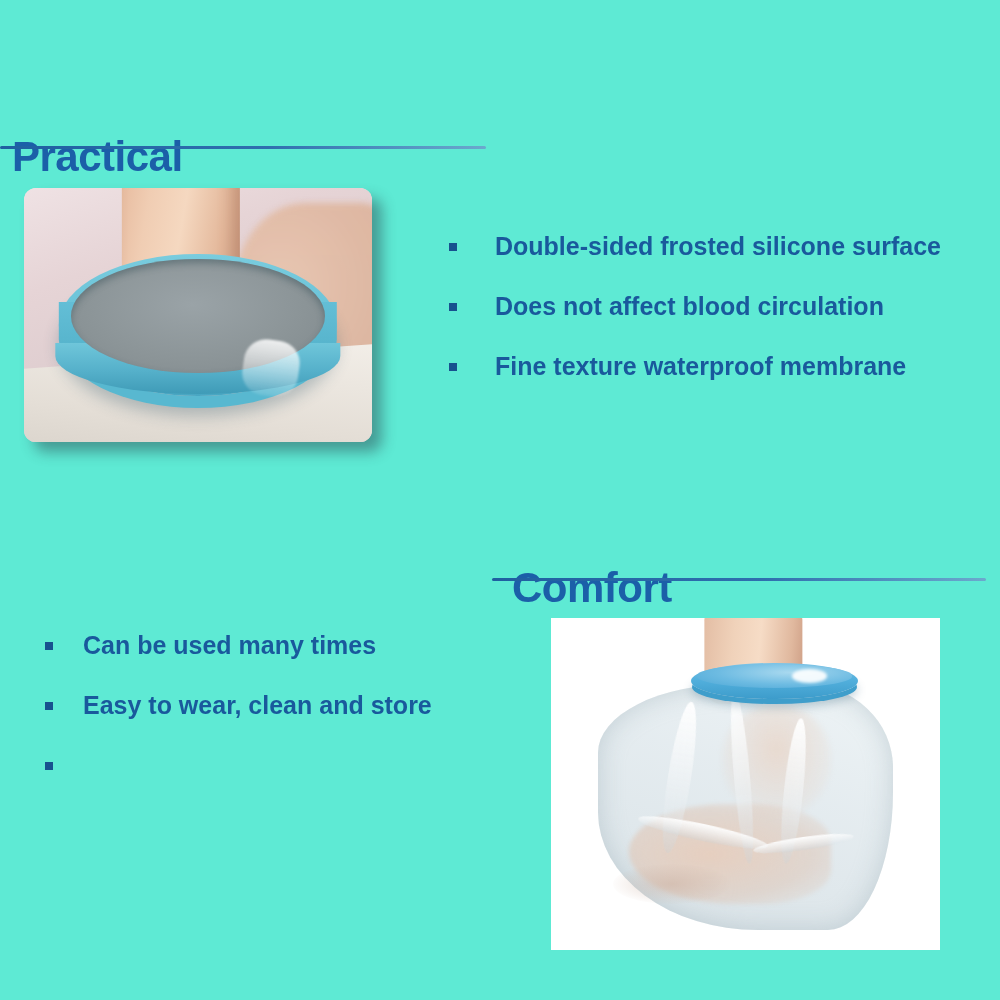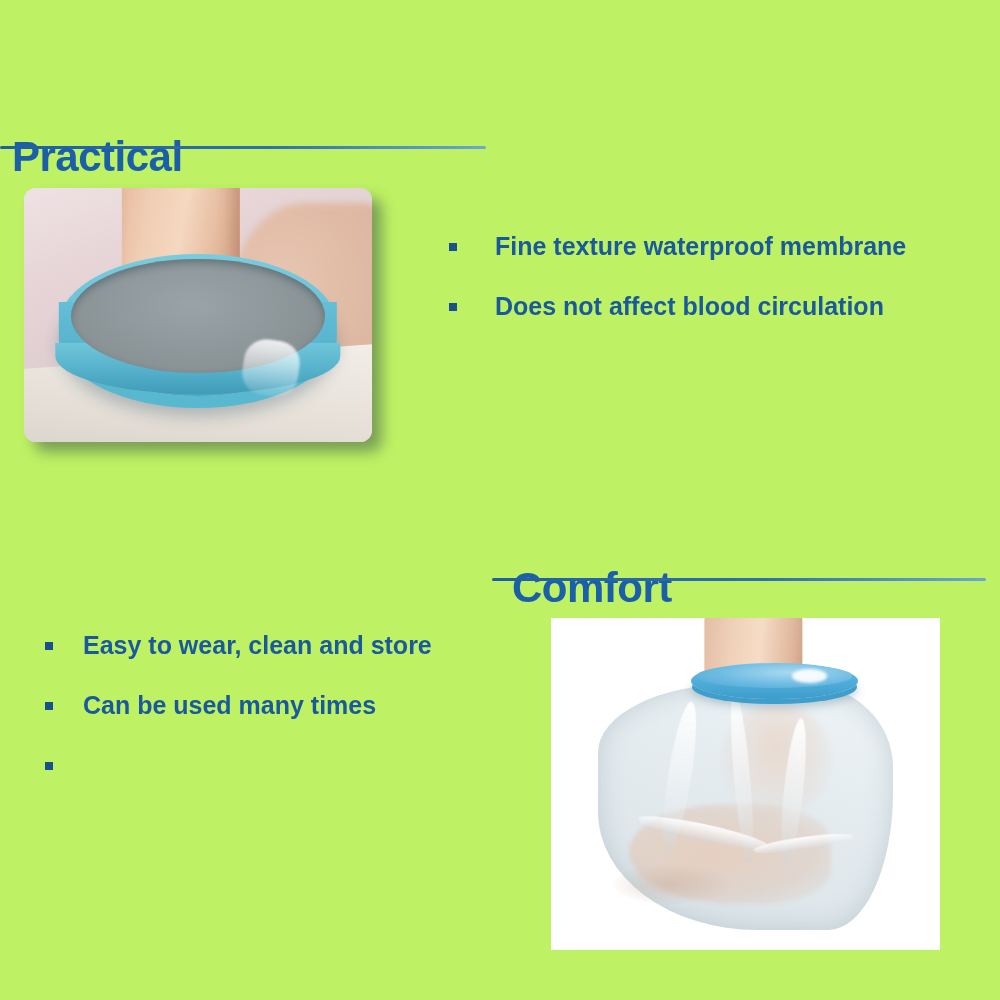--- a/index.html
+++ b/index.html
@@ -10,21 +10,21 @@
   body {
     width: 1000px;
     height: 1000px;
     overflow: hidden;
     font-family: "Liberation Sans", sans-serif;
   }
   #poster {
     position: relative;
     width: 1000px;
     height: 1000px;
-    background: #bef264;
+    background: #5eead4;
     overflow: hidden;
   }
 
   
   .section-heading {
     position: absolute;
     font-family: "Liberation Sans", sans-serif;
     font-weight: bold;
     font-size: 42px;
     letter-spacing: -0.5px;
@@ -304,39 +304,43 @@
     <div class="ring-body"></div>
     <div class="ring-wall"></div>
     <div class="ring-lip"></div>
     <div class="ring-inner"></div>
     <div class="ring-gloss"></div>
   </div>
 
   <ul class="bullet-list" id="list-practical">
     <li class="bullet-item">
       <span class="bullet-marker"></span>
+      <span class="bullet-text">Double-sided frosted silicone surface</span>
+    </li>
+    <li class="bullet-item">
+      <span class="bullet-marker"></span>
+      <span class="bullet-text">Does not affect blood circulation</span>
+    </li>
+    <li class="bullet-item">
+      <span class="bullet-marker"></span>
       <span class="bullet-text">Fine texture waterproof membrane</span>
-    </li>
-    <li class="bullet-item">
-      <span class="bullet-marker"></span>
-      <span class="bullet-text">Does not affect blood circulation</span>
     </li>
   </ul>
 
   <h2 class="section-heading" id="heading-comfort">Comfort</h2>
   <div class="heading-rule" id="rule-comfort"></div>
 
   <ul class="bullet-list" id="list-comfort">
     <li class="bullet-item">
       <span class="bullet-marker"></span>
+      <span class="bullet-text">Can be used many times</span>
+    </li>
+    <li class="bullet-item">
+      <span class="bullet-marker"></span>
       <span class="bullet-text">Easy to wear, clean and store</span>
-    </li>
-    <li class="bullet-item">
-      <span class="bullet-marker"></span>
-      <span class="bullet-text">Can be used many times</span>
     </li>
     <li class="bullet-item">
       <span class="bullet-marker"></span>
     </li>
   </ul>
 
   <div id="photo-foot">
     <div class="leg"></div>
     <div class="bag"></div>
     <div class="ankle-inside"></div>

